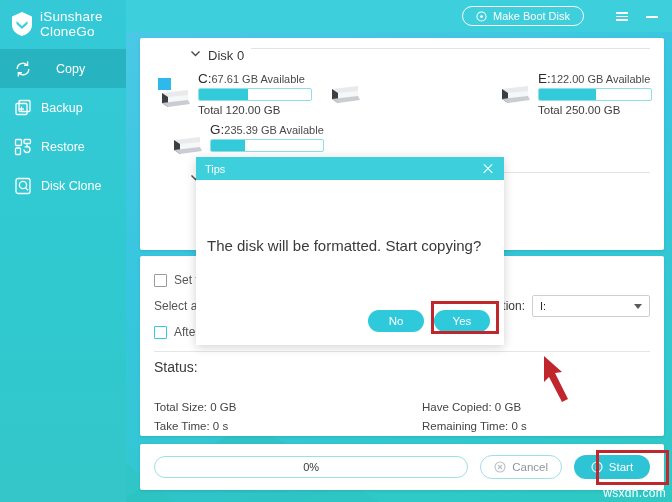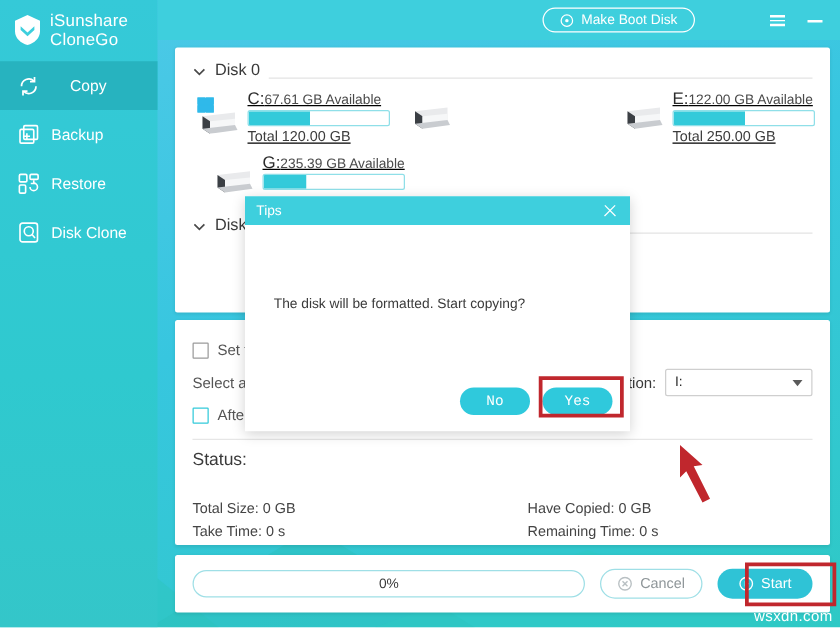--- a/index.html
+++ b/index.html
@@ -53,21 +53,21 @@
     display: flex; align-items: center; justify-content: flex-end;
     gap: 14px; padding-right: 12px;
     z-index: 4;
   }
   .boot-btn {
     display: flex; align-items: center; gap: 6px;
     height: 20px; padding: 0 13px;
     border: 1px solid #ffffff; border-radius: 10px;
     color: #ffffff; font-size: 11px; white-space: nowrap;
     background: transparent; cursor: pointer;
-    margin-right: 44px;
+    margin-right: 16px;
   }
   .boot-btn .circ { width: 11px; height: 11px; flex: 0 0 auto; }
   .win-btn { width: 16px; height: 16px; cursor: pointer; position: relative; }
   .win-btn.menu::before, .win-btn.menu::after, .win-btn.menu span {
     content: ""; position: absolute; left: 2px; width: 12px; height: 1.6px;
     background: #ffffff;
   }
   .win-btn.menu::before { top: 4px; }
   .win-btn.menu span { top: 7.6px; display: block; }
   .win-btn.menu::after { top: 11.2px; }
@@ -84,34 +84,35 @@
   }
   #disk-panel { top: 38px; width: 524px; height: 212px; overflow: hidden; }
   #opts-panel { top: 256px; width: 524px; height: 180px; overflow: hidden; }
   #bottom-panel {
     top: 444px; width: 524px; height: 46px;
     display: flex; align-items: center; padding: 0 14px; gap: 12px;
   }
 
   
   .group-head {
-    display: flex; align-items: flex-end; gap: 7px;
+    display: flex; align-items: flex-start; gap: 7px;
     padding: 10px 14px 0 14px;
+    margin-left: 36px;
   }
   .chev { width: 11px; height: 11px; flex: 0 0 auto; }
   .group-title { font-size: 13px; color: #3a3a3a; white-space: nowrap; }
   .group-rule { flex: 1 1 auto; height: 1px; background: #e3e3e3; }
 
   .drive-row { display: flex; padding: 8px 0 0 16px; }
   .drive {
     display: flex; align-items: flex-start; gap: 6px;
     width: 170px; flex: 0 0 auto;
   }
   .drive-icon { width: 36px; height: 30px; margin-top: 6px; flex: 0 0 auto; }
-  .drive-info { width: 120px; text-decoration: underline; }
+  .drive-info { width: 120px; }
   .drive-label { font-size: 11px; color: #4a4a4a; white-space: nowrap; }
   .drive-label b { font-size: 13.5px; font-weight: 400; color: #2b2b2b; }
   .bar {
     width: 114px; height: 13px; margin: 2px 0 3px 0;
     border: 1px solid #8fdfe8; border-radius: 2px;
     background: #ffffff; overflow: hidden;
   }
   .bar .fill { height: 100%; background: #33cada; }
   .drive-total { font-size: 11.5px; color: #3c3c3c; white-space: nowrap; }
 
@@ -180,26 +181,26 @@
     margin-left: auto; width: 14px; height: 14px; cursor: pointer;
     position: relative;
   }
   .modal-close::before, .modal-close::after {
     content: ""; position: absolute; left: 1px; top: 6px;
     width: 12px; height: 1.4px; background: #ffffff;
   }
   .modal-close::before { transform: rotate(45deg); }
   .modal-close::after  { transform: rotate(-45deg); }
   .modal-body {
-    font-size: 11px; color: #3a3a3a;
-    padding: 57px 0 0 23px;
+    font-size: 15px; color: #3a3a3a;
+    padding: 57px 0 0 11px;
   }
   .modal-actions {
     position: absolute; right: 14px; bottom: 13px;
-    display: flex; align-items: center; gap: 10px; font-family: Liberation Mono, monospace;
+    display: flex; align-items: center; gap: 10px;
   }
   .m-btn {
     width: 56px; height: 22px; border-radius: 11px;
     display: flex; align-items: center; justify-content: center;
     font-size: 11.5px; color: #ffffff; background: #2fc9dc; cursor: pointer;
   }
   .hl-box {
     position: absolute; border: 3px solid #c0272d; z-index: 40;
     pointer-events: none;
   }

